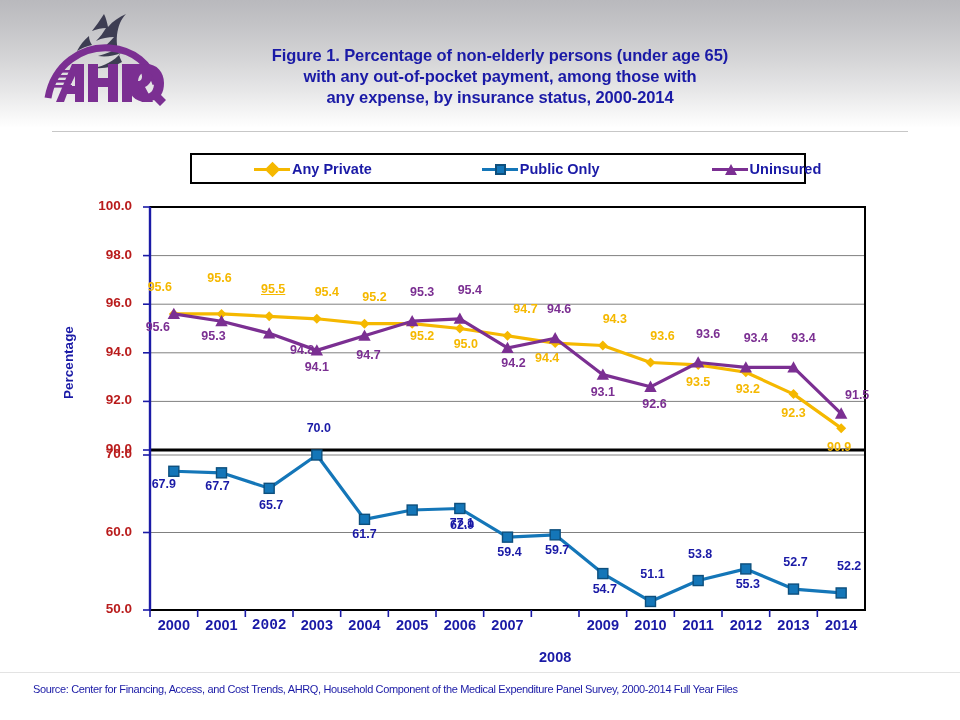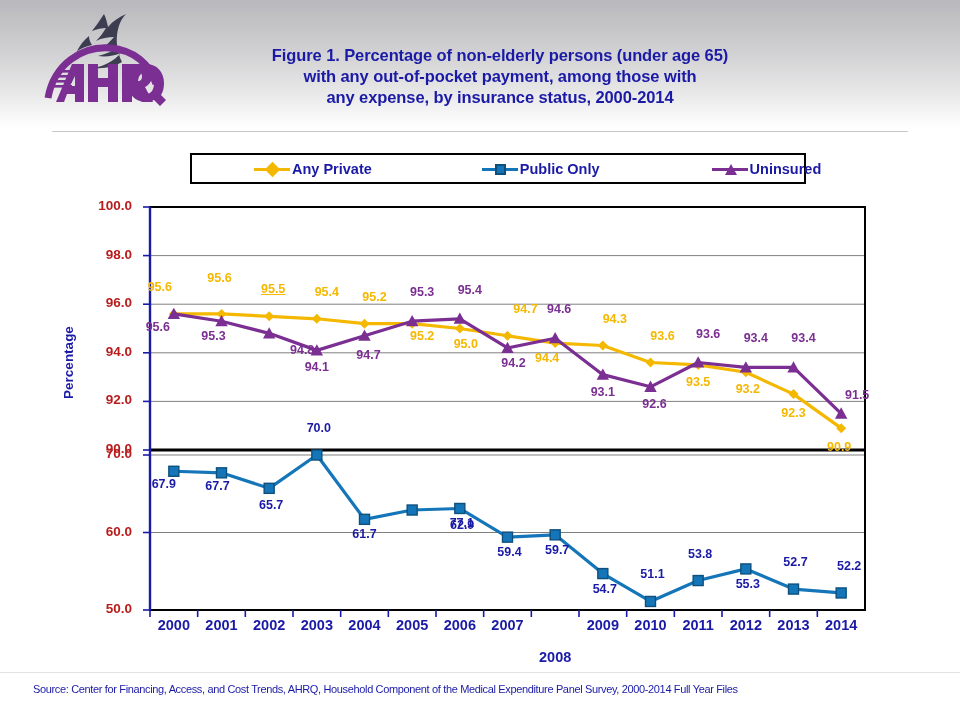--- a/index.html
+++ b/index.html
@@ -346,21 +346,21 @@
       <div class="ytick" style="top: 246.6px;">98.0</div>
       <div class="ytick" style="top: 295.2px;">96.0</div>
       <div class="ytick" style="top: 343.8px;">94.0</div>
       <div class="ytick" style="top: 392.4px;">92.0</div>
       <div class="ytick" style="top: 441px;">90.0</div>
       <div class="ytick" style="top: 446px;">70.0</div>
       <div class="ytick" style="top: 523.5px;">60.0</div>
       <div class="ytick" style="top: 601px;">50.0</div>
       <div class="xtick" style="left: 145.833px;">2000</div>
       <div class="xtick" style="left: 193.5px;">2001</div>
-      <div class="xtick" style="left: 241.167px;">2002</div>
+      <div class="xtick" style="left: 241.167px; font-family: Liberation Mono, monospace;">2002</div>
       <div class="xtick" style="left: 288.833px;">2003</div>
       <div class="xtick" style="left: 336.5px;">2004</div>
       <div class="xtick" style="left: 384.167px;">2005</div>
       <div class="xtick" style="left: 431.833px;">2006</div>
       <div class="xtick" style="left: 479.5px;">2007</div>
       <div class="xtick" style="left: 527.167px; margin-top: 32px;">2008</div>
       <div class="xtick" style="left: 574.833px;">2009</div>
       <div class="xtick" style="left: 622.5px;">2010</div>
       <div class="xtick" style="left: 670.167px;">2011</div>
       <div class="xtick" style="left: 717.833px;">2012</div>

